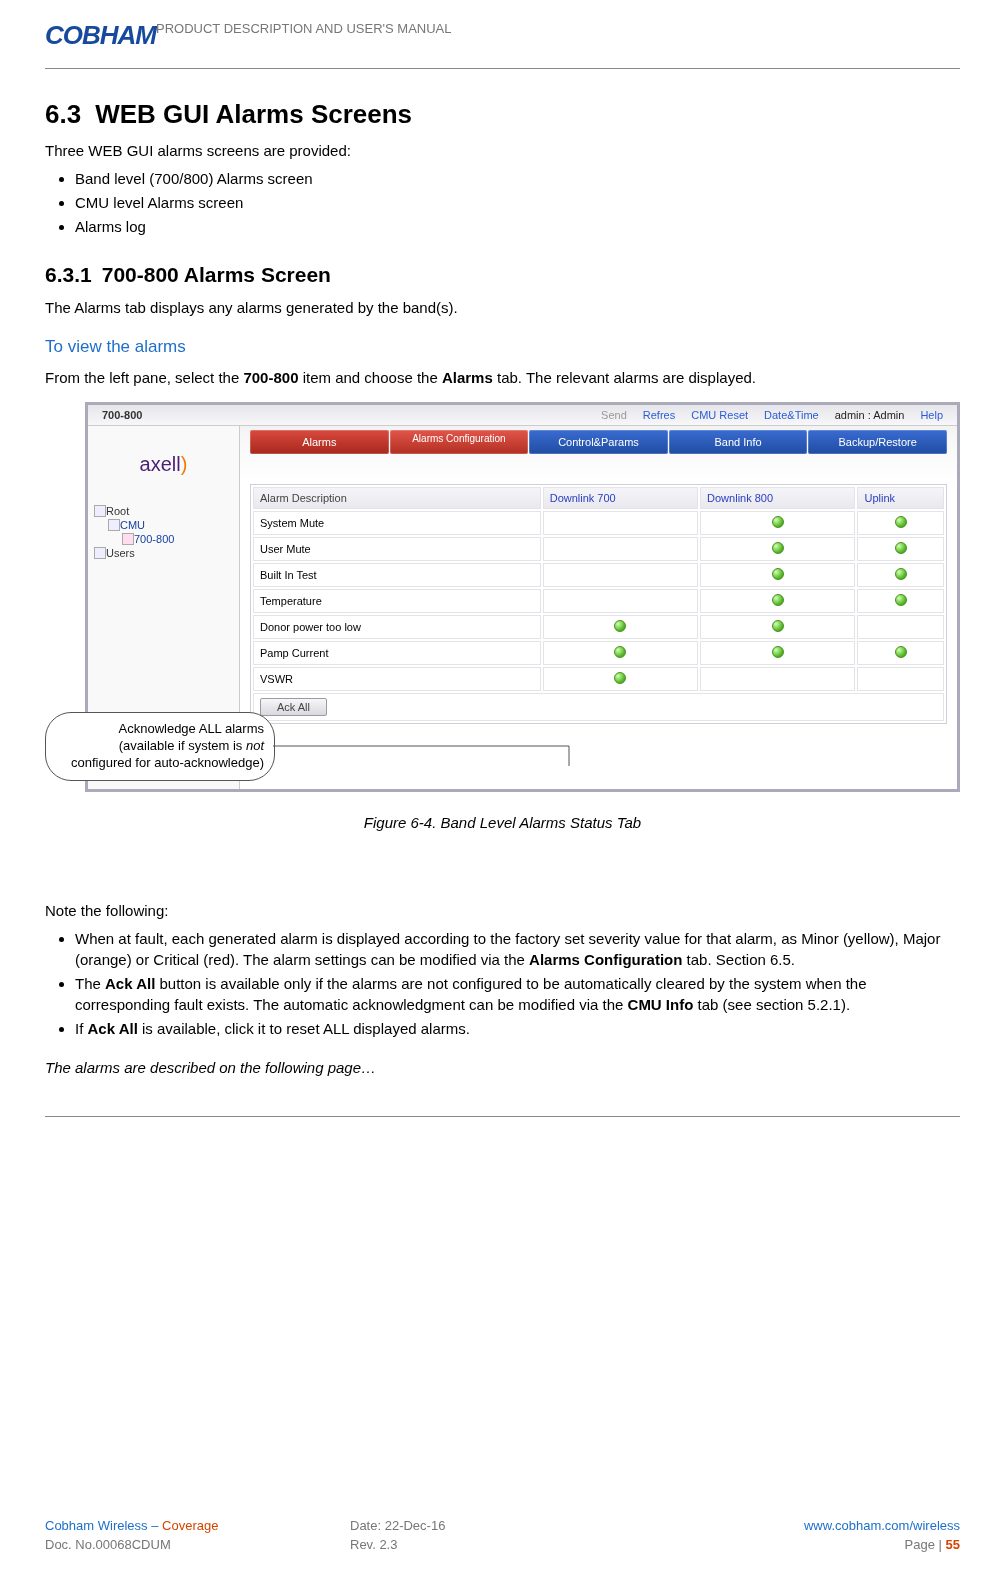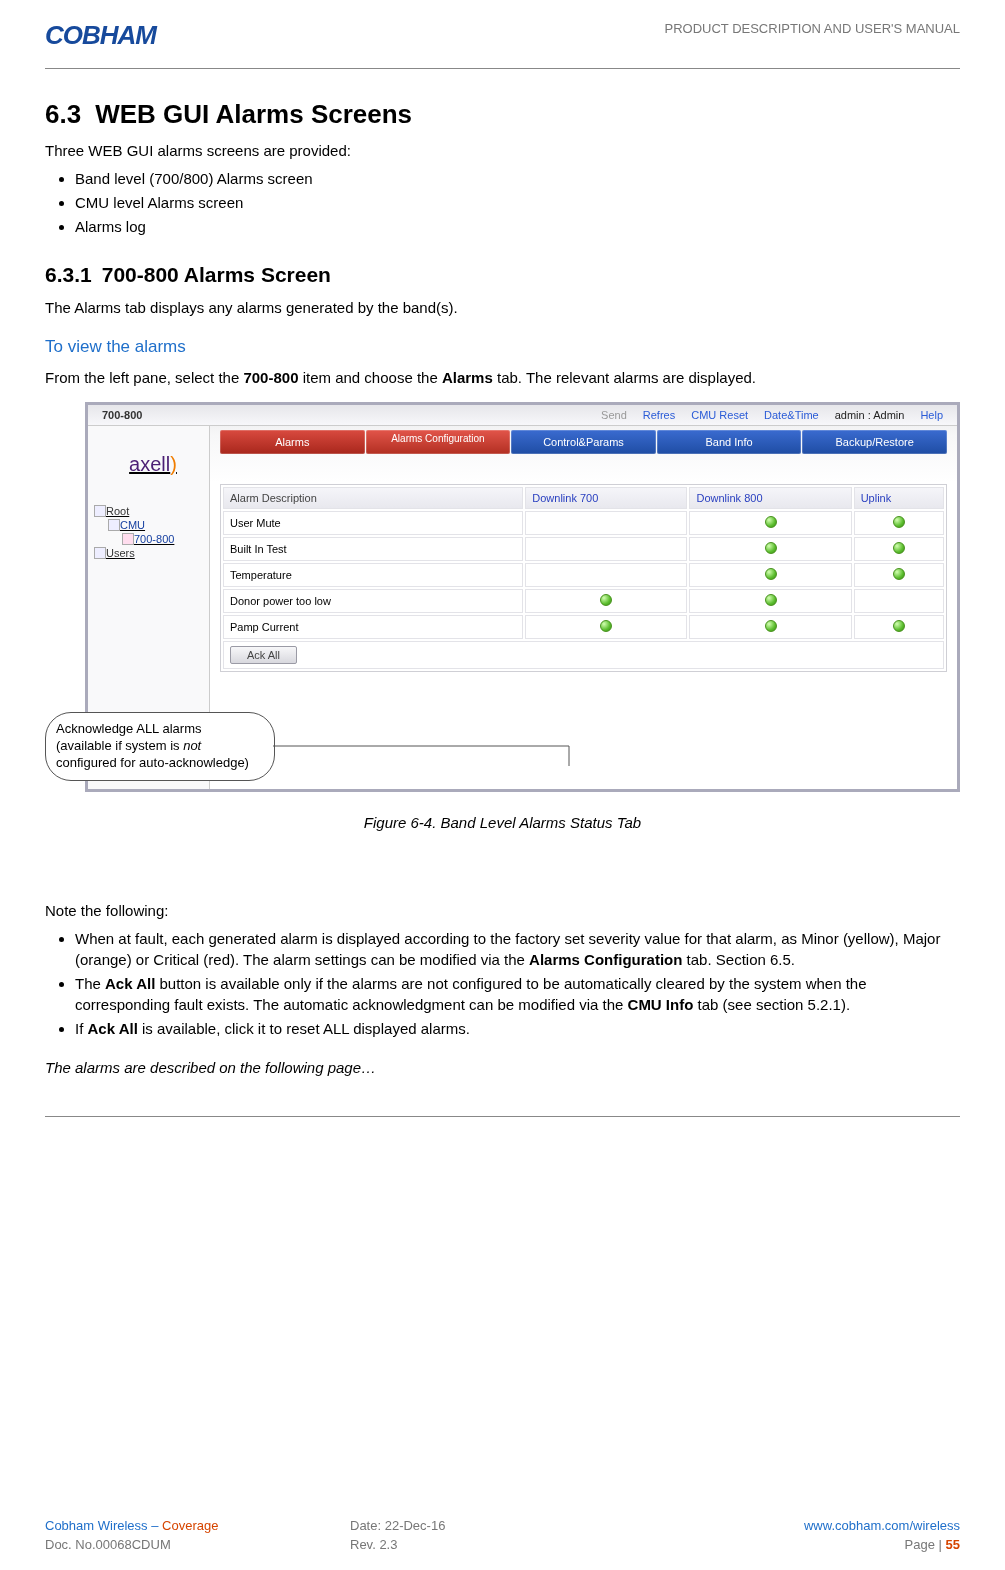--- a/index.html
+++ b/index.html
@@ -6,21 +6,21 @@
   body {
     font-family: Verdana, Arial, sans-serif;
     font-size: 14px;
     color: #000;
     width: 1005px;
     min-height: 1570px;
     background: #fff;
     position: relative;
     padding: 20px 45px 55px 45px;
   }
-  .header-row { display: flex; justify-content: space-between; align-items: flex-start; height: 44px; }
+  .header-row { display: flex; align-items: flex-start; height: 44px; }
   .logo { font-style: italic; font-weight: 900; color: #174a9c; font-size: 26px; letter-spacing: -1px; font-family: Arial, sans-serif; }
   .doc-titles { text-align: right; color: #777; font-size: 13px; line-height: 1.4; }
   hr.top-rule, hr.bot-rule { border: none; border-top: 1px solid #888; margin: 4px 0 24px 0; }
   hr.bot-rule { margin-top: 40px; margin-bottom: 8px; }
 
   h2.sec { font-size: 26px; font-weight: bold; margin: 30px 0 10px 0; }
   h2.sec .num { margin-right: 14px; }
   h3.sub { font-size: 21px; font-weight: bold; margin: 26px 0 10px 0; }
   h3.sub .num { margin-right: 10px; }
   p.body { font-size: 15px; margin: 0 0 6px 0; line-height: 1.45; }
@@ -42,23 +42,22 @@
     display: flex; align-items: center; gap: 16px; padding: 4px 14px;
     font-size: 11px; color: #666; border-bottom: 1px solid #ccc;
     background: linear-gradient(#e6e6ea,#f7f7fa);
   }
   .topbar .spacer { flex: 1; }
   .topbar .link { color: #2a5bd7; }
   .topbar .title { font-weight: bold; color: #333; }
   .topbar .admin { color: #222; }
   .appshot .body { display: flex; flex: 1; }
   .appshot .left {
-    width: 122px; border-right: 1px solid #ccc; padding-top: 8px;
+    width: 152px; border-right: 1px solid #ccc; padding-top: 8px;
     background: #f9f9fa;
-    text-decoration: underline;
   }
   .axlogo { width: 130px; height: 56px; margin: 2px auto 8px; display:flex; align-items:center; justify-content:center;
     font-family: Arial, sans-serif; }
   .axlogo .t1 { color:#4b1f74; font-size:20px; font-weight:500; }
   .axlogo .t2 { color:#f07d00; font-size:20px; font-weight:500; }
   .tree { font-size: 11px; padding: 4px 6px; color:#333; }
   .tree .row { display:flex; align-items:center; padding:1px 0; }
   .tree .ind1 { padding-left: 14px; }
   .tree .ind2 { padding-left: 28px; }
   .tree .sel { color:#153fa0; }
@@ -86,21 +85,21 @@
   .ack-row { text-align:center; padding:6px; }
   .ack-btn {
     background: linear-gradient(#f7f7f9,#d8d8de); border:1px solid #9a9aa5;
     font-size:11px; color:#444; padding:2px 16px; border-radius:2px;
   }
 
   
   .callout {
     position:absolute; left:0; top: 310px; width: 230px;
     border:1px solid #555; border-radius: 26px; padding:8px 10px;
-    background:#fff; font-size:13px; text-align:left; line-height:1.3;
+    background:#fff; font-size:13px; text-align:right; line-height:1.3;
   }
   .callout em { font-style: italic; }
   svg.leader { position:absolute; left:204px; top:314px; width:340px; height:80px; overflow:visible; }
   .caption { position:absolute; left: 0; right:0; top: 412px; text-align:center; font-style: italic; font-size: 15px; }
 
   .note-continue { font-style: italic; font-size: 15px; margin: 20px 0; }
 
   .footer {
     position: absolute; left: 45px; right: 45px; bottom: 18px;
     display: grid; grid-template-columns: 1fr 1fr 1fr; font-size: 13px;
@@ -195,20 +194,26 @@
           <thead>
             <tr>
               <th class="grey">Alarm Description</th>
               <th>Downlink 700</th>
               <th>Downlink 800</th>
               <th>Uplink</th>
             </tr>
           </thead>
           <tbody id="alarm-rows">
               <tr>
+                <td>System Mute</td>
+                <td class="c"></td>
+                <td class="c"><span class="dot"></span></td>
+                <td class="c"><span class="dot"></span></td>
+              </tr>
+              <tr>
                 <td>User Mute</td>
                 <td class="c"></td>
                 <td class="c"><span class="dot"></span></td>
                 <td class="c"><span class="dot"></span></td>
               </tr>
               <tr>
                 <td>Built In Test</td>
                 <td class="c"></td>
                 <td class="c"><span class="dot"></span></td>
                 <td class="c"><span class="dot"></span></td>
@@ -223,20 +228,26 @@
                 <td>Donor power too low</td>
                 <td class="c"><span class="dot"></span></td>
                 <td class="c"><span class="dot"></span></td>
                 <td class="c"></td>
               </tr>
               <tr>
                 <td>Pamp Current</td>
                 <td class="c"><span class="dot"></span></td>
                 <td class="c"><span class="dot"></span></td>
                 <td class="c"><span class="dot"></span></td>
+              </tr>
+              <tr>
+                <td>VSWR</td>
+                <td class="c"><span class="dot"></span></td>
+                <td class="c"></td>
+                <td class="c"></td>
               </tr>
             </tbody>
           <tfoot>
             <tr>
                 <td colspan="4" class="ack-row">
               <button class="ack-btn">Ack All</button>
             </td>
               </tr>
           </tfoot>
         </table>

